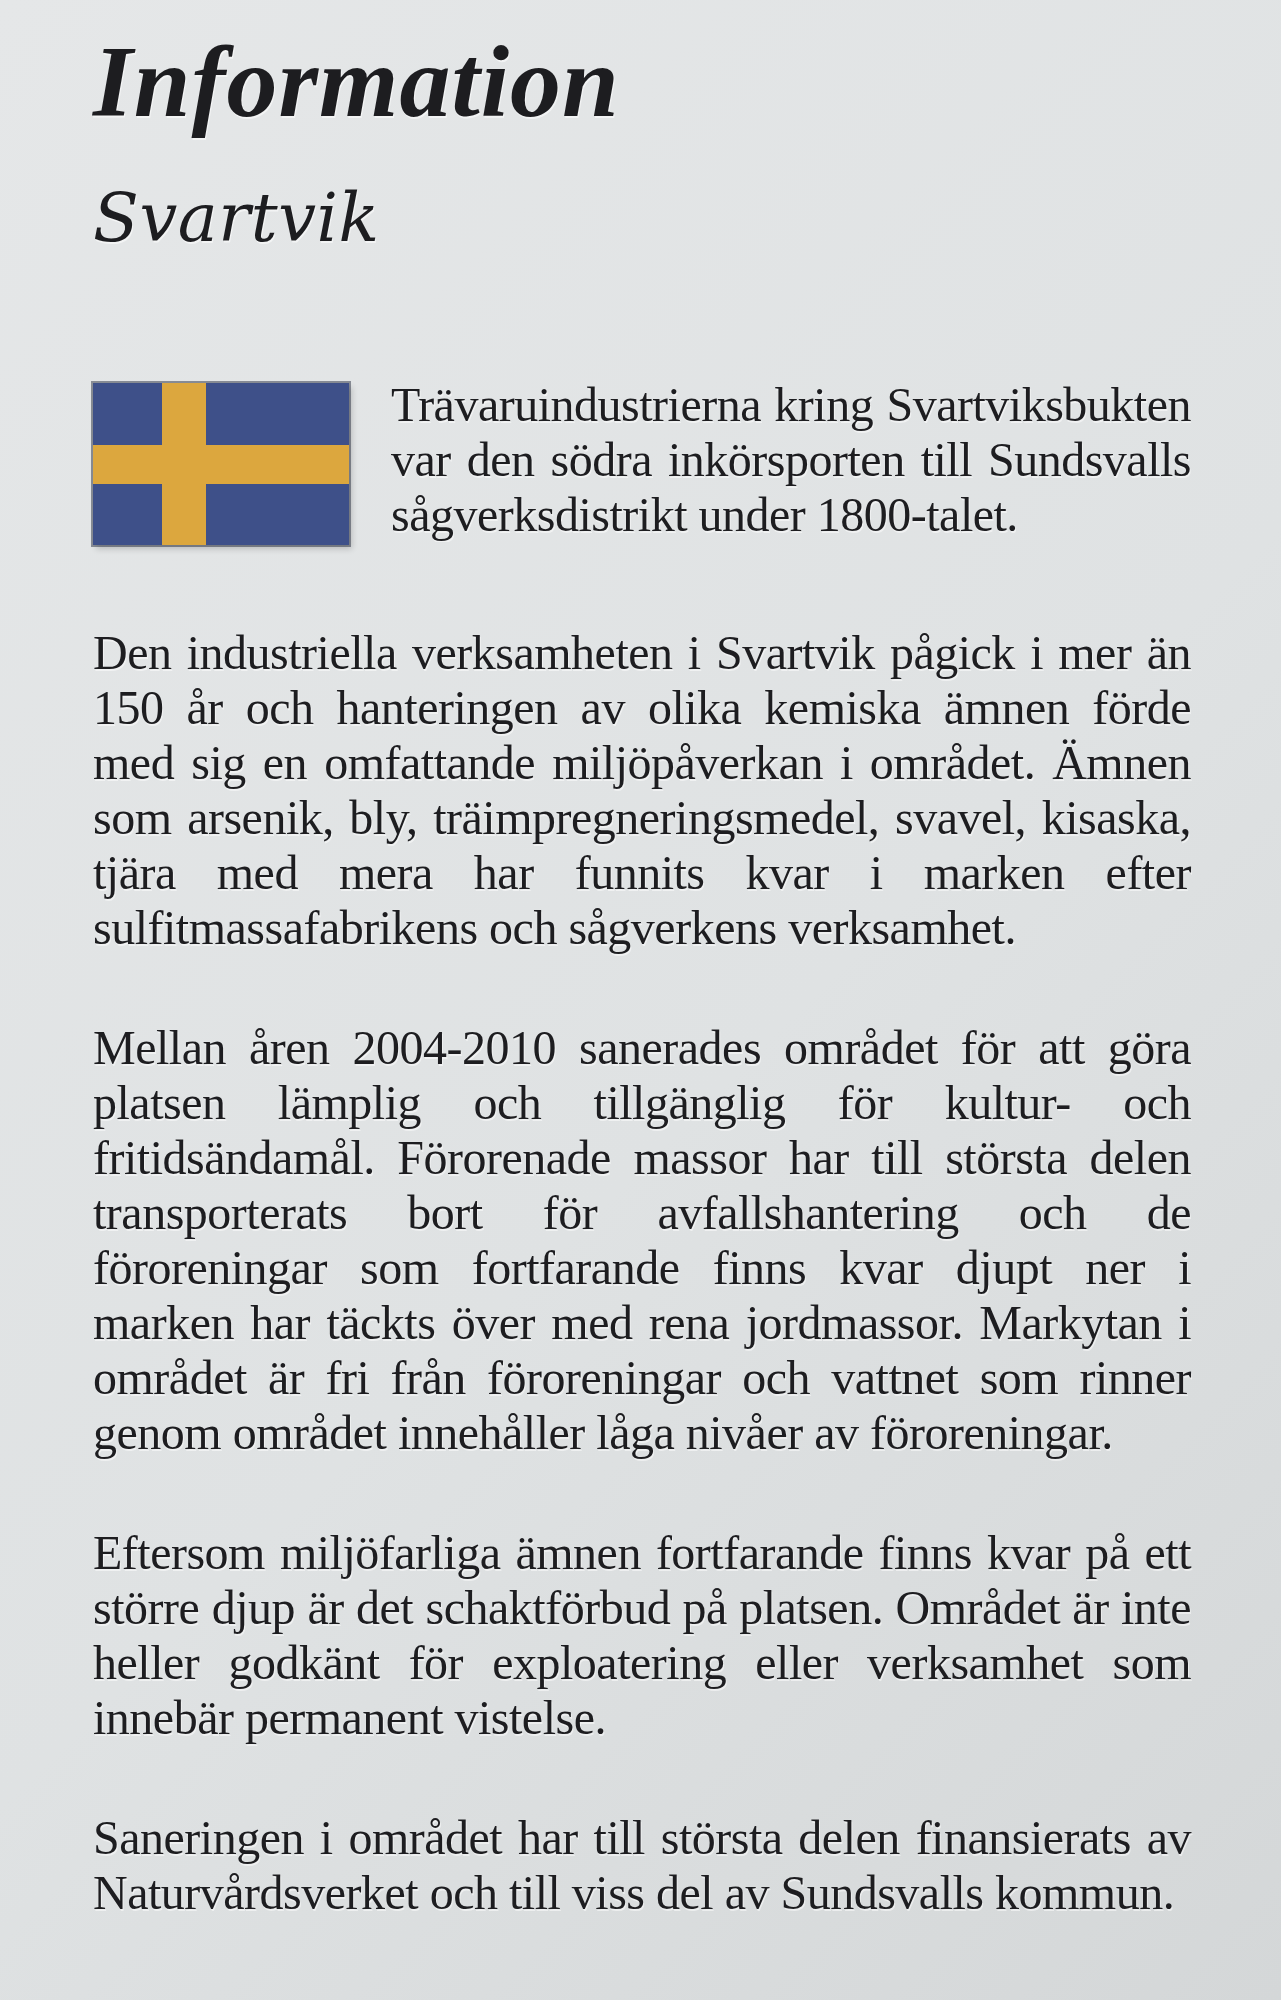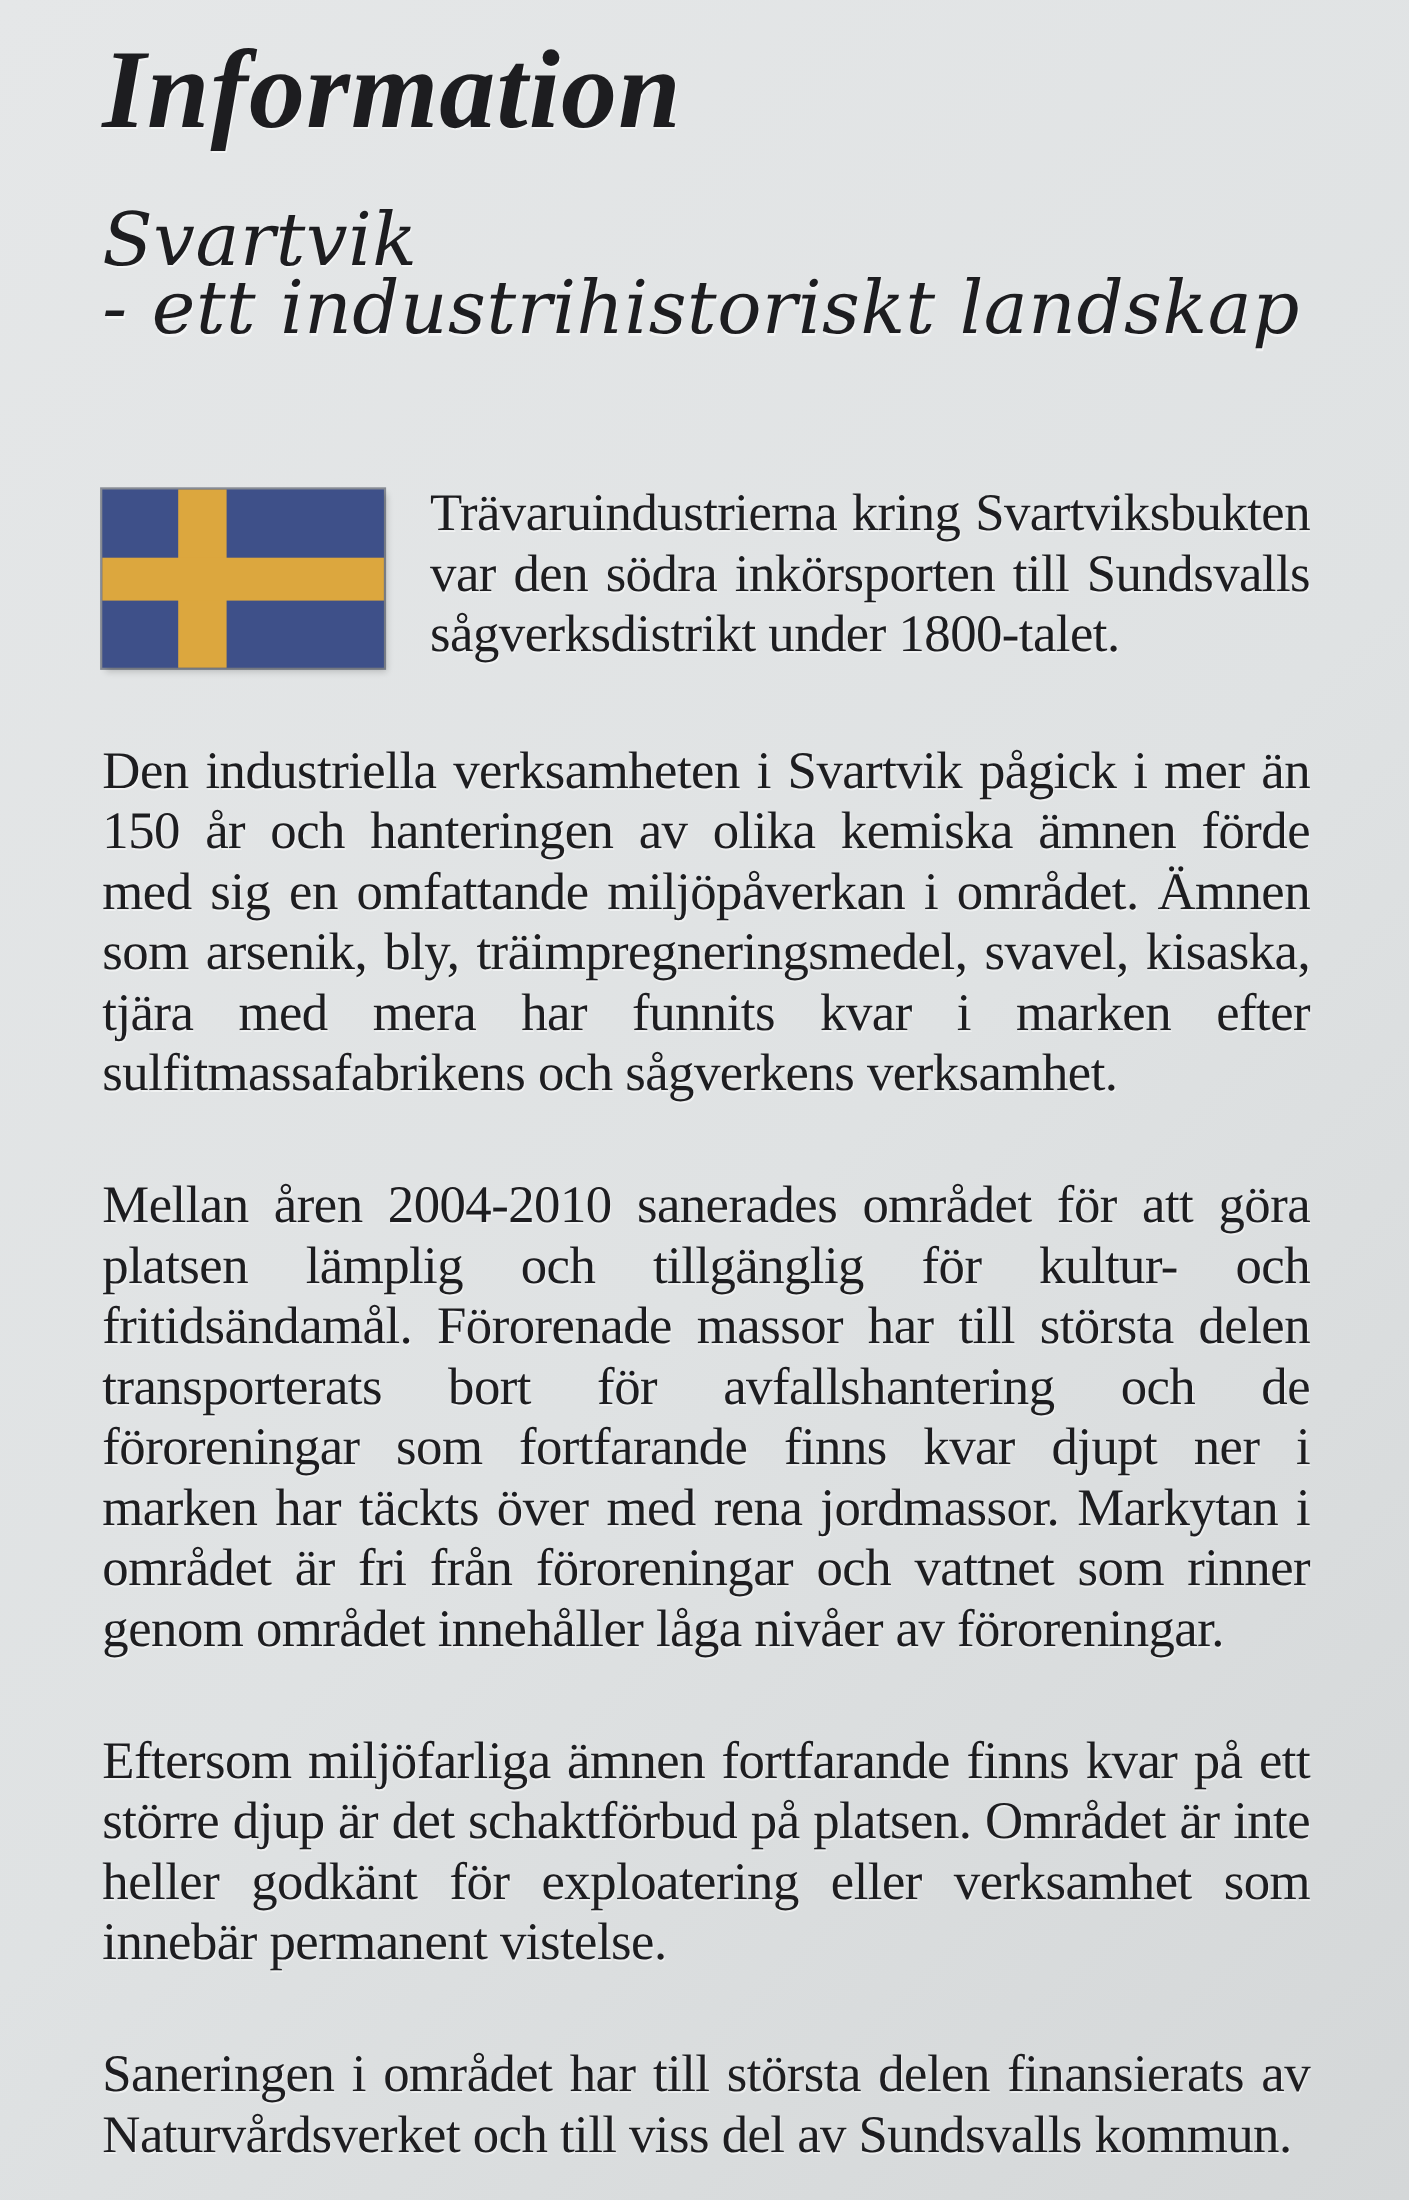--- a/index.html
+++ b/index.html
@@ -65,32 +65,31 @@
     margin: 0;
     font-size: 48px;
     line-height: 55px;
     letter-spacing: -0.5px;
     text-align: justify;
     text-shadow: 1px 2px 0 rgba(255,255,255,0.5);
     font-stretch: condensed;
   }
   .intro-text { overflow: hidden; }
   .para { margin-top: 65px; }
-  .para-first { margin-top: 56px; }
+  .para-first { margin-top: 70px; }
 </style>
 </head>
 <body>
 
 <div class="sign">
 
   <h1 class="title">Information</h1>
 
   <div class="subtitle">
     <div>Svartvik</div>
-    <div>- ett industrihistoriskt landskap</div>
   </div>
 
   <div class="intro">
     <div class="flag">
       <div class="flag-v"></div>
       <div class="flag-h"></div>
     </div>
     <p class="body-text intro-text">Trävaruindustrierna kring Svartviksbukten var den södra inkörsporten till Sundsvalls sågverksdistrikt under 1800-talet.</p>
   </div>
 

